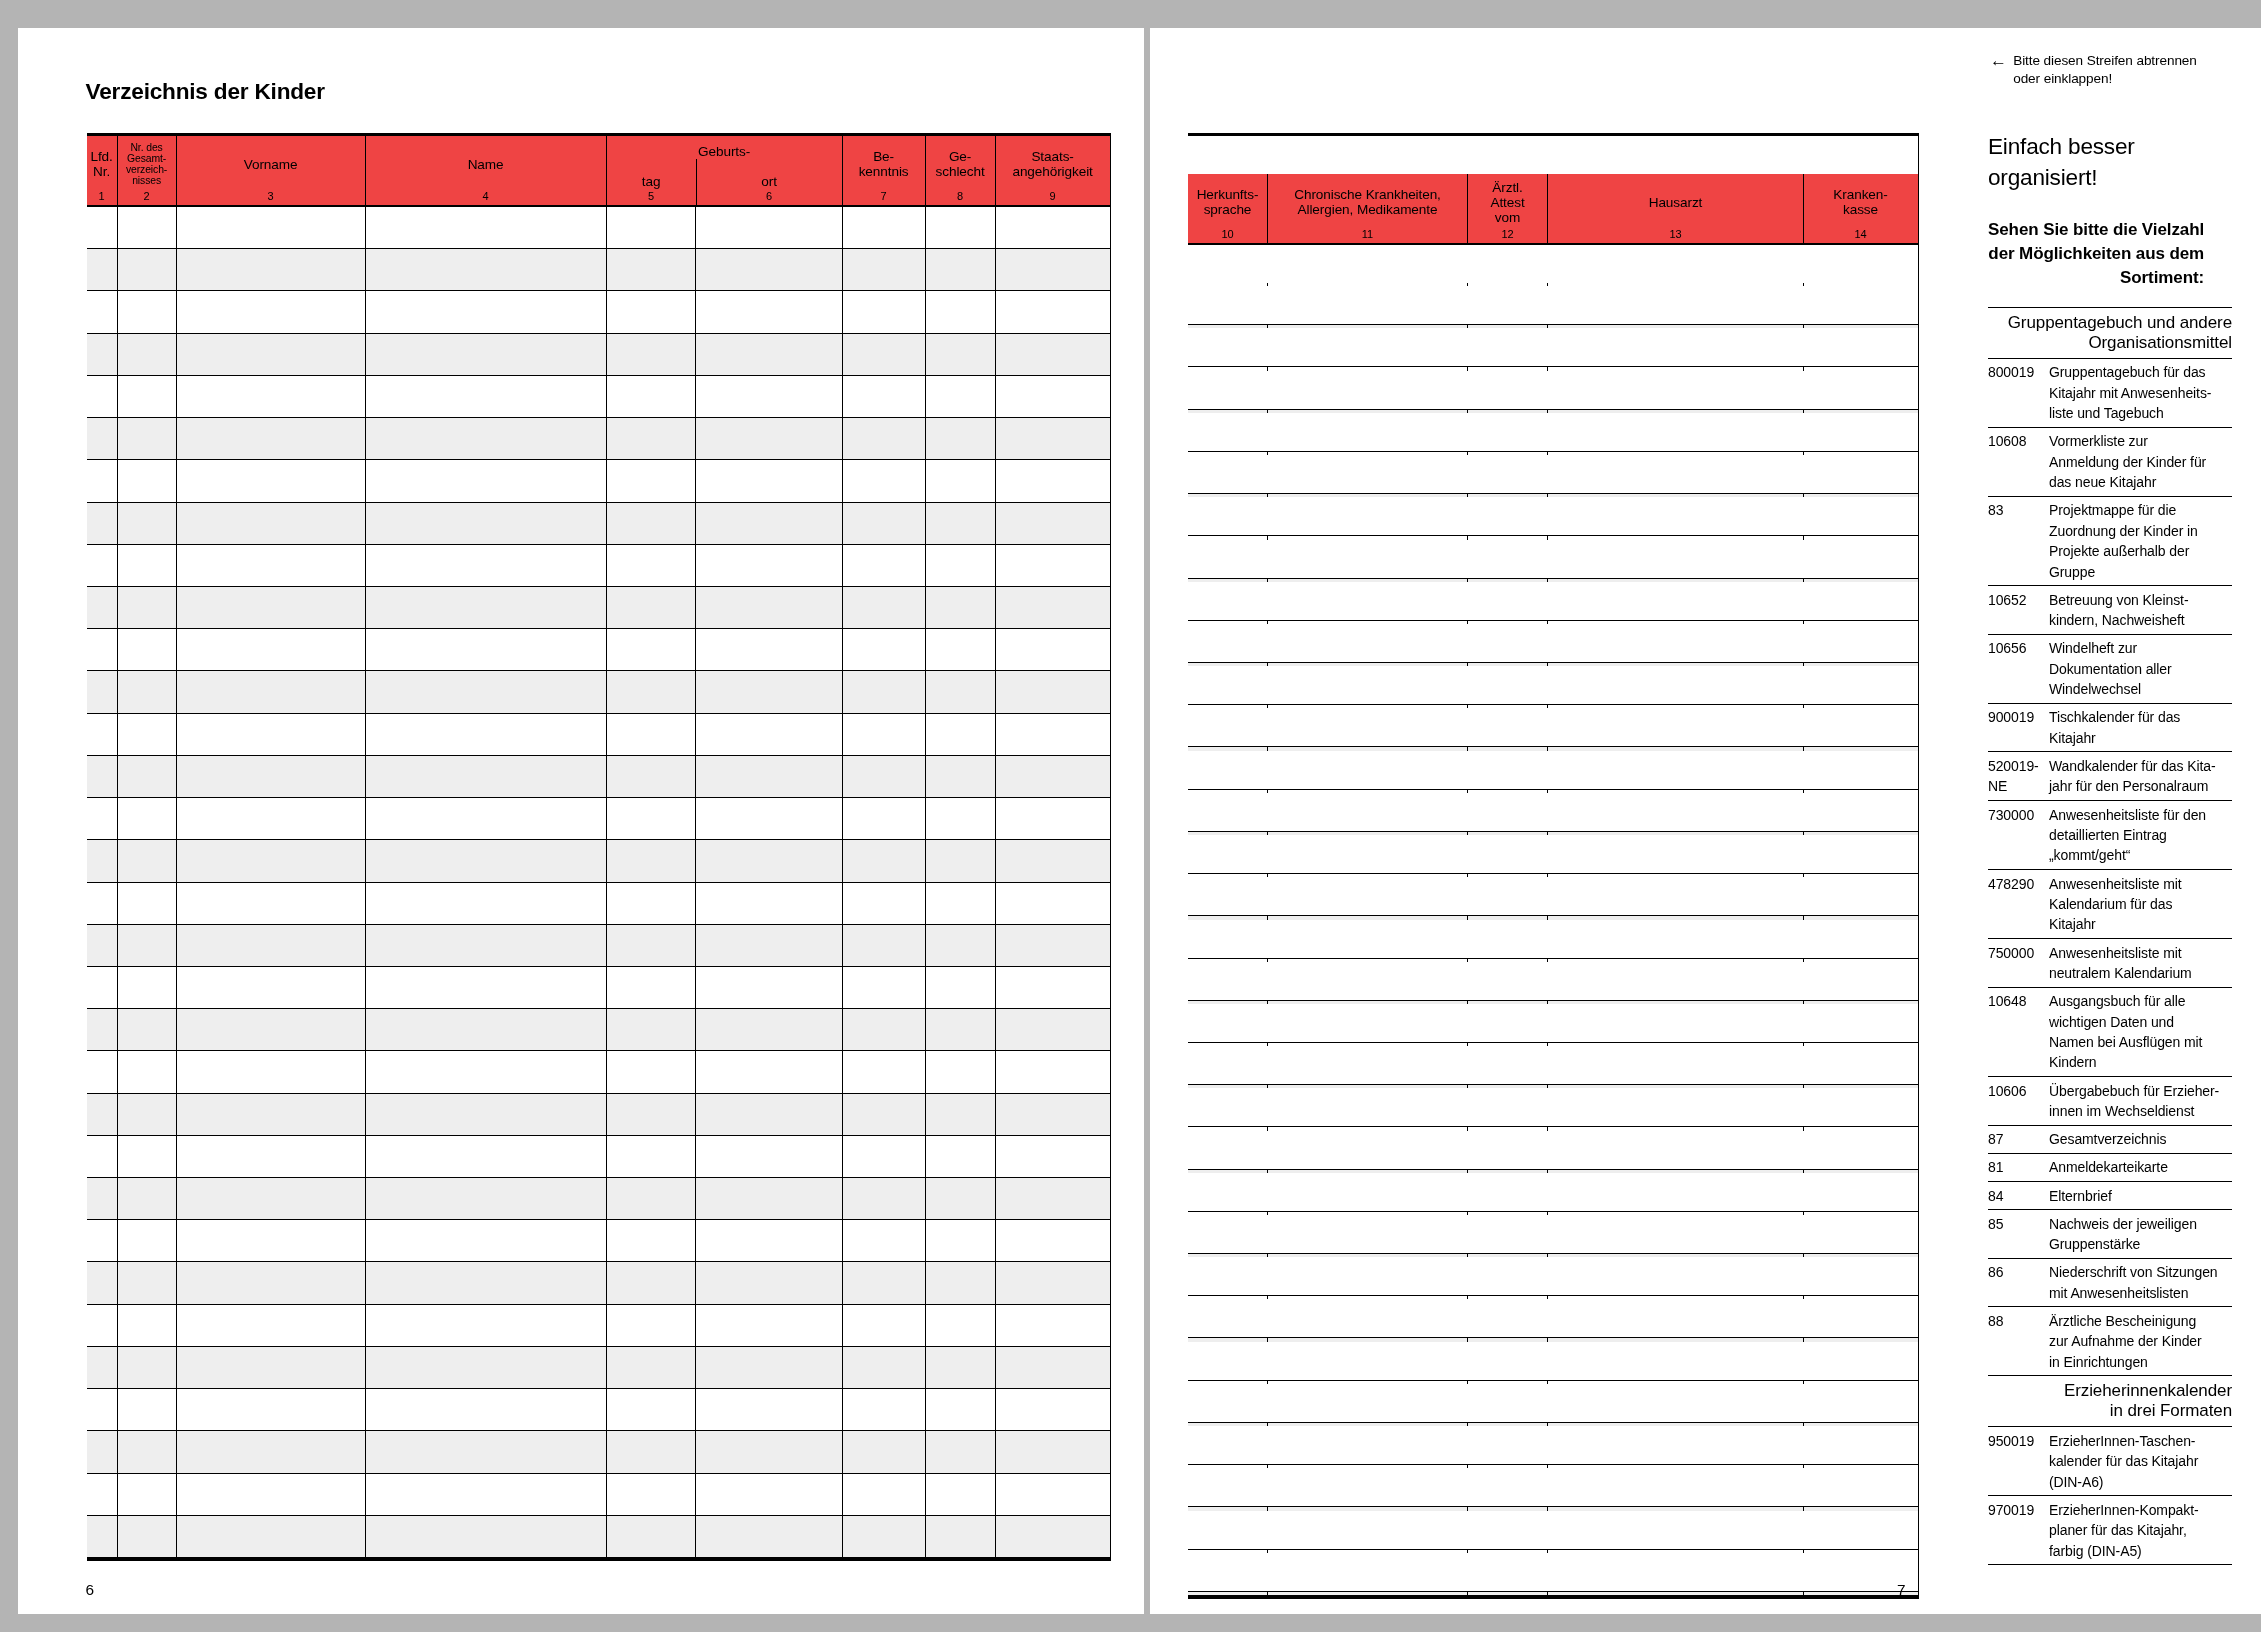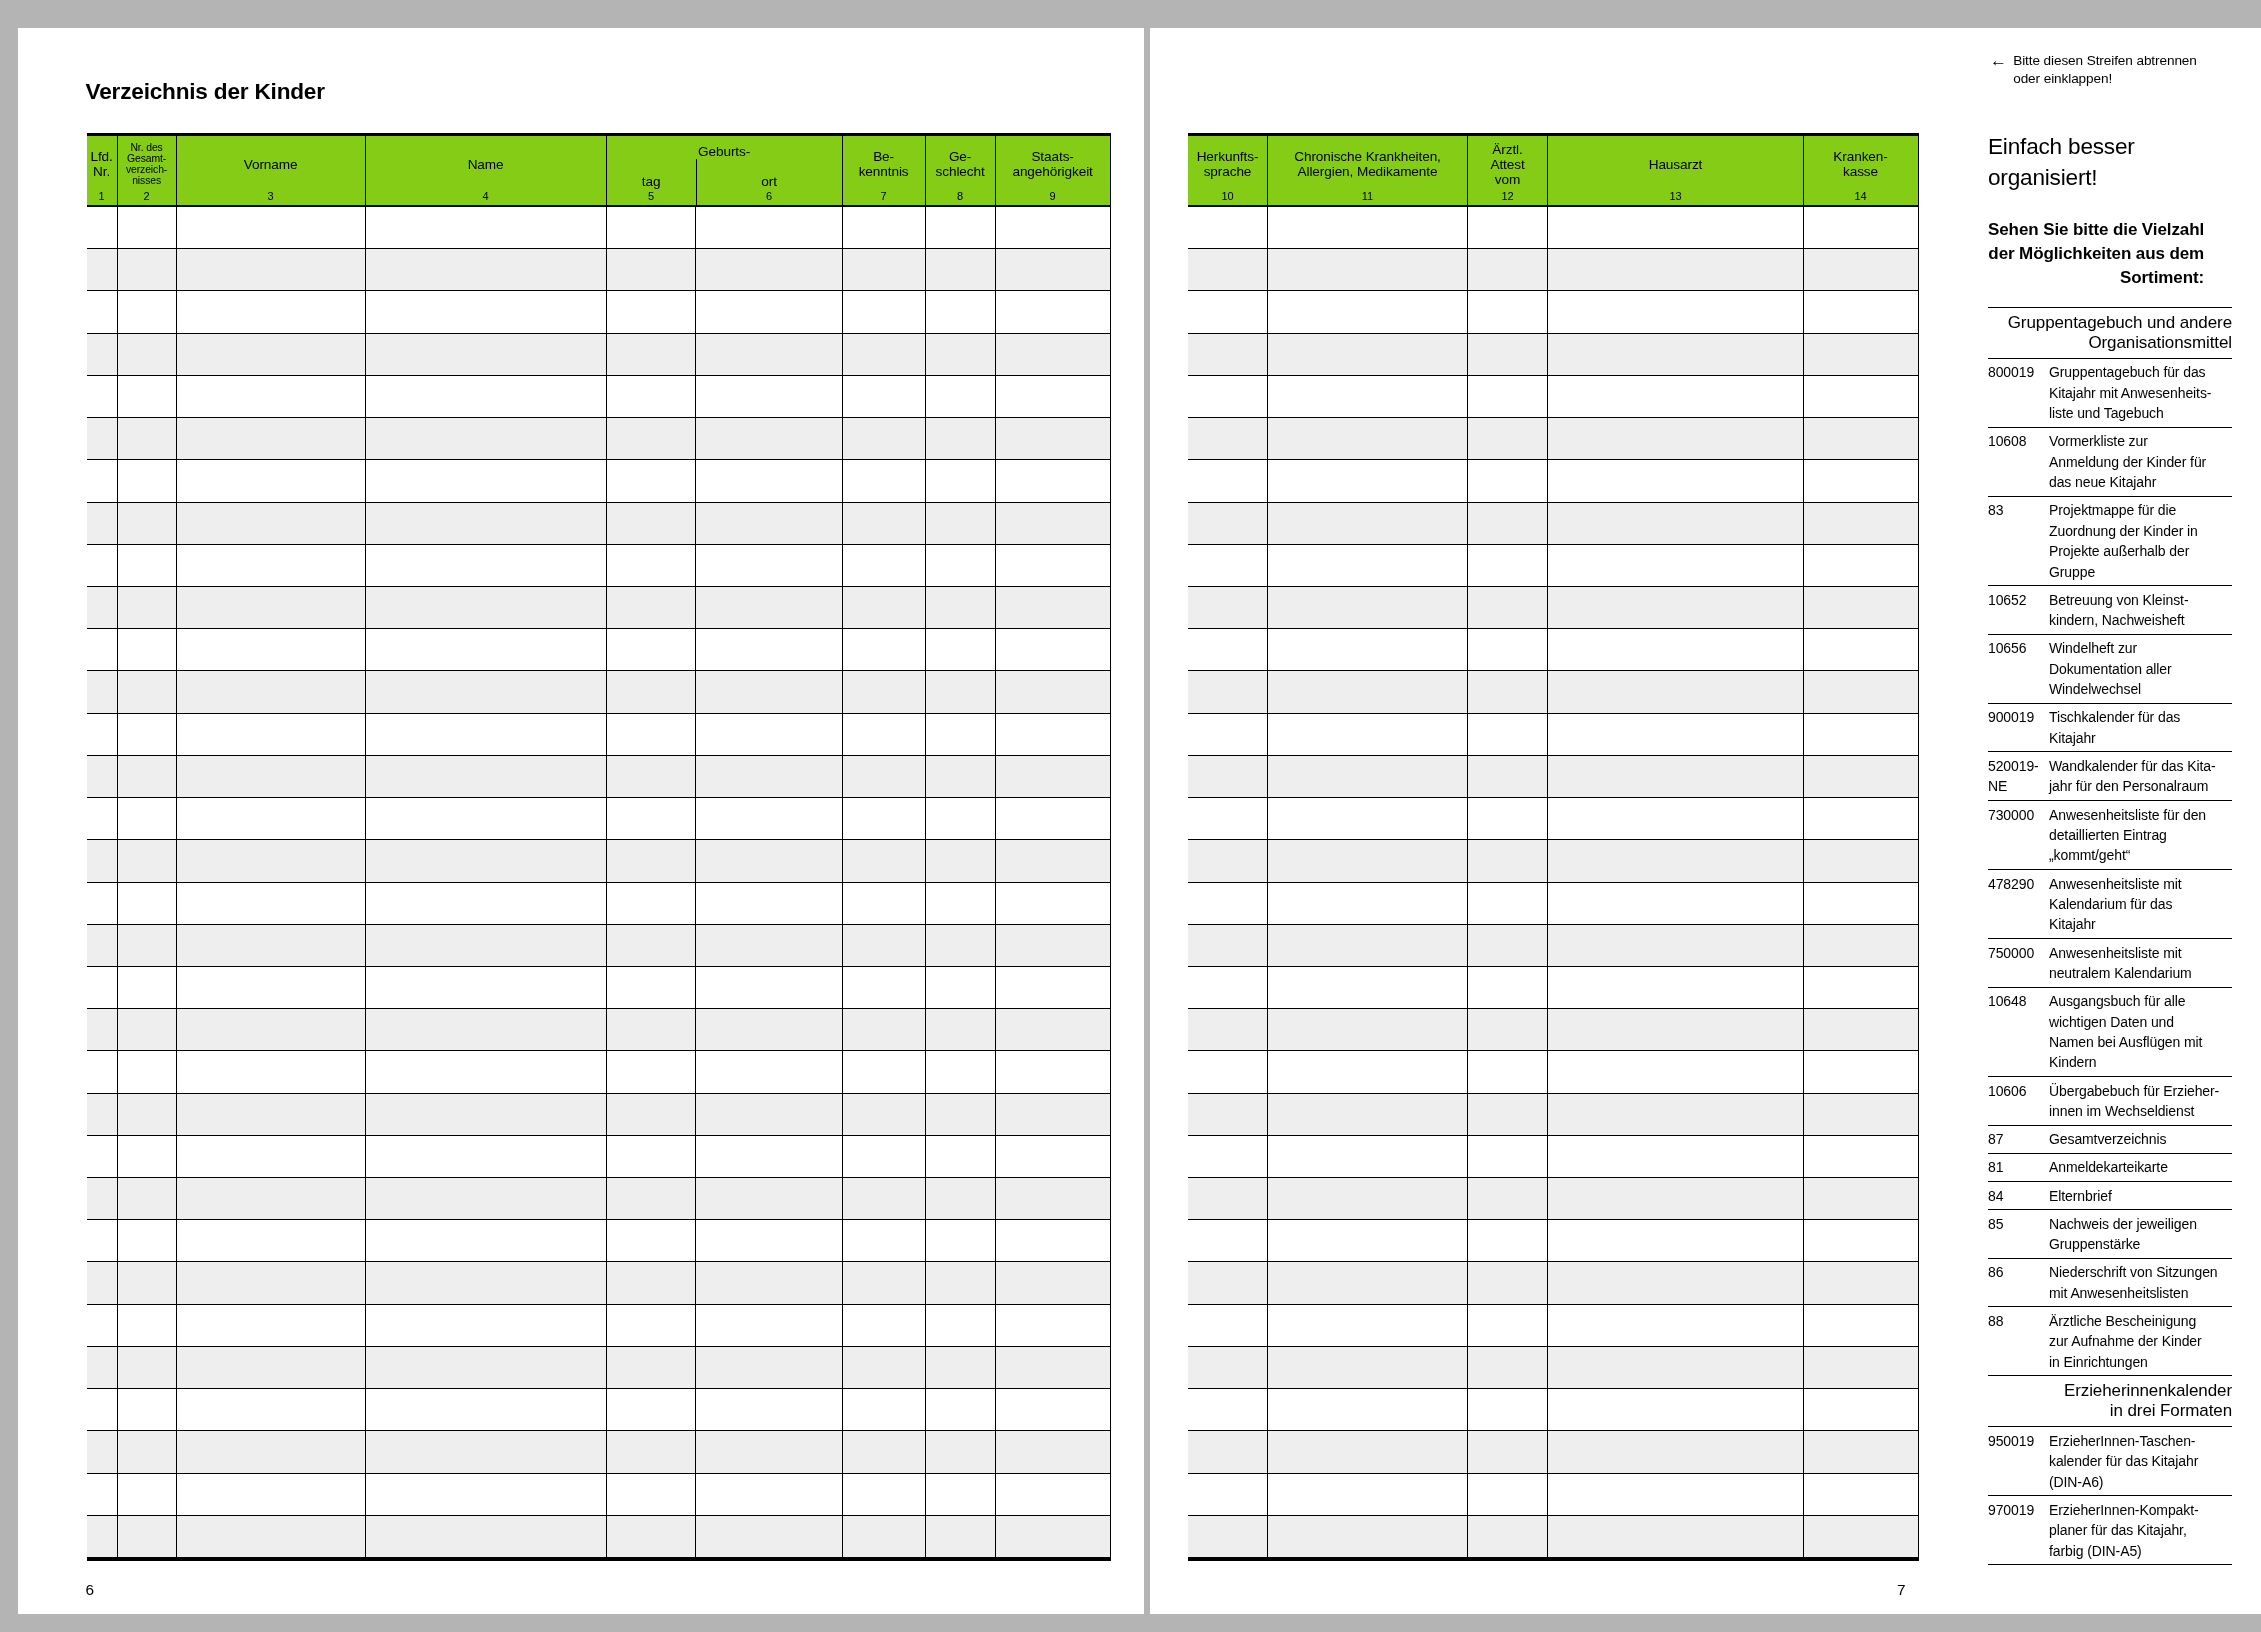--- a/index.html
+++ b/index.html
@@ -14,23 +14,23 @@
   .page.left{left:17.6px;width:1126px;}
   .page.right{left:1150px;width:1128px;}
 
   .title{position:absolute;left:68px;top:51px;font-size:22.6px;font-weight:700;letter-spacing:-0.2px;}
 
   .tablewrap{position:absolute;top:105px;border-top:3.2px solid #000;border-bottom:4.1px solid #000;border-right:1.8px solid #000;}
   #ltable{left:69px;width:1024px;}
   #rtable{left:38px;width:731px;}
 
   .cols-l{display:grid;grid-template-columns:30px 59px 189px 241px 89px 147px 83px 70px 115px;}
-  .cols-r{display:grid;grid-template-columns:79px 200px 80px 256px 114px;}
-
-  .thead{height:71px;background:#84cc16;border-bottom:2.7px solid #000;font-size:13.6px;line-height:15px;letter-spacing:-0.1px;}
+  .cols-r{display:grid;grid-template-columns:79px 200px 80px 256px 114px;margin-top:38px;}
+
+  .thead{height:71px;background:#ef4444;border-bottom:2.7px solid #000;font-size:13.6px;line-height:15px;letter-spacing:-0.1px;}
   .th{position:relative;display:flex;align-items:center;justify-content:center;text-align:center;padding:2.7px 1.8px 15.4px;}
   .th .lab{white-space:pre-line;}
   .th.small .lab{font-size:10.4px;line-height:11.3px;}
   .num{position:absolute;bottom:3.2px;left:0;right:0;text-align:center;font-size:11px;line-height:11px;letter-spacing:0;}
   .bl4{border-left:1.8px solid #000;}
   .bl2{border-left:0.9px solid #000;}
 
   .thgroup{grid-column:5/7;display:flex;flex-direction:column;padding:0;}
   .gtop{height:22.6px;display:flex;align-items:flex-end;justify-content:center;padding-top:11px;}
   .gbot{flex:1;display:flex;}

